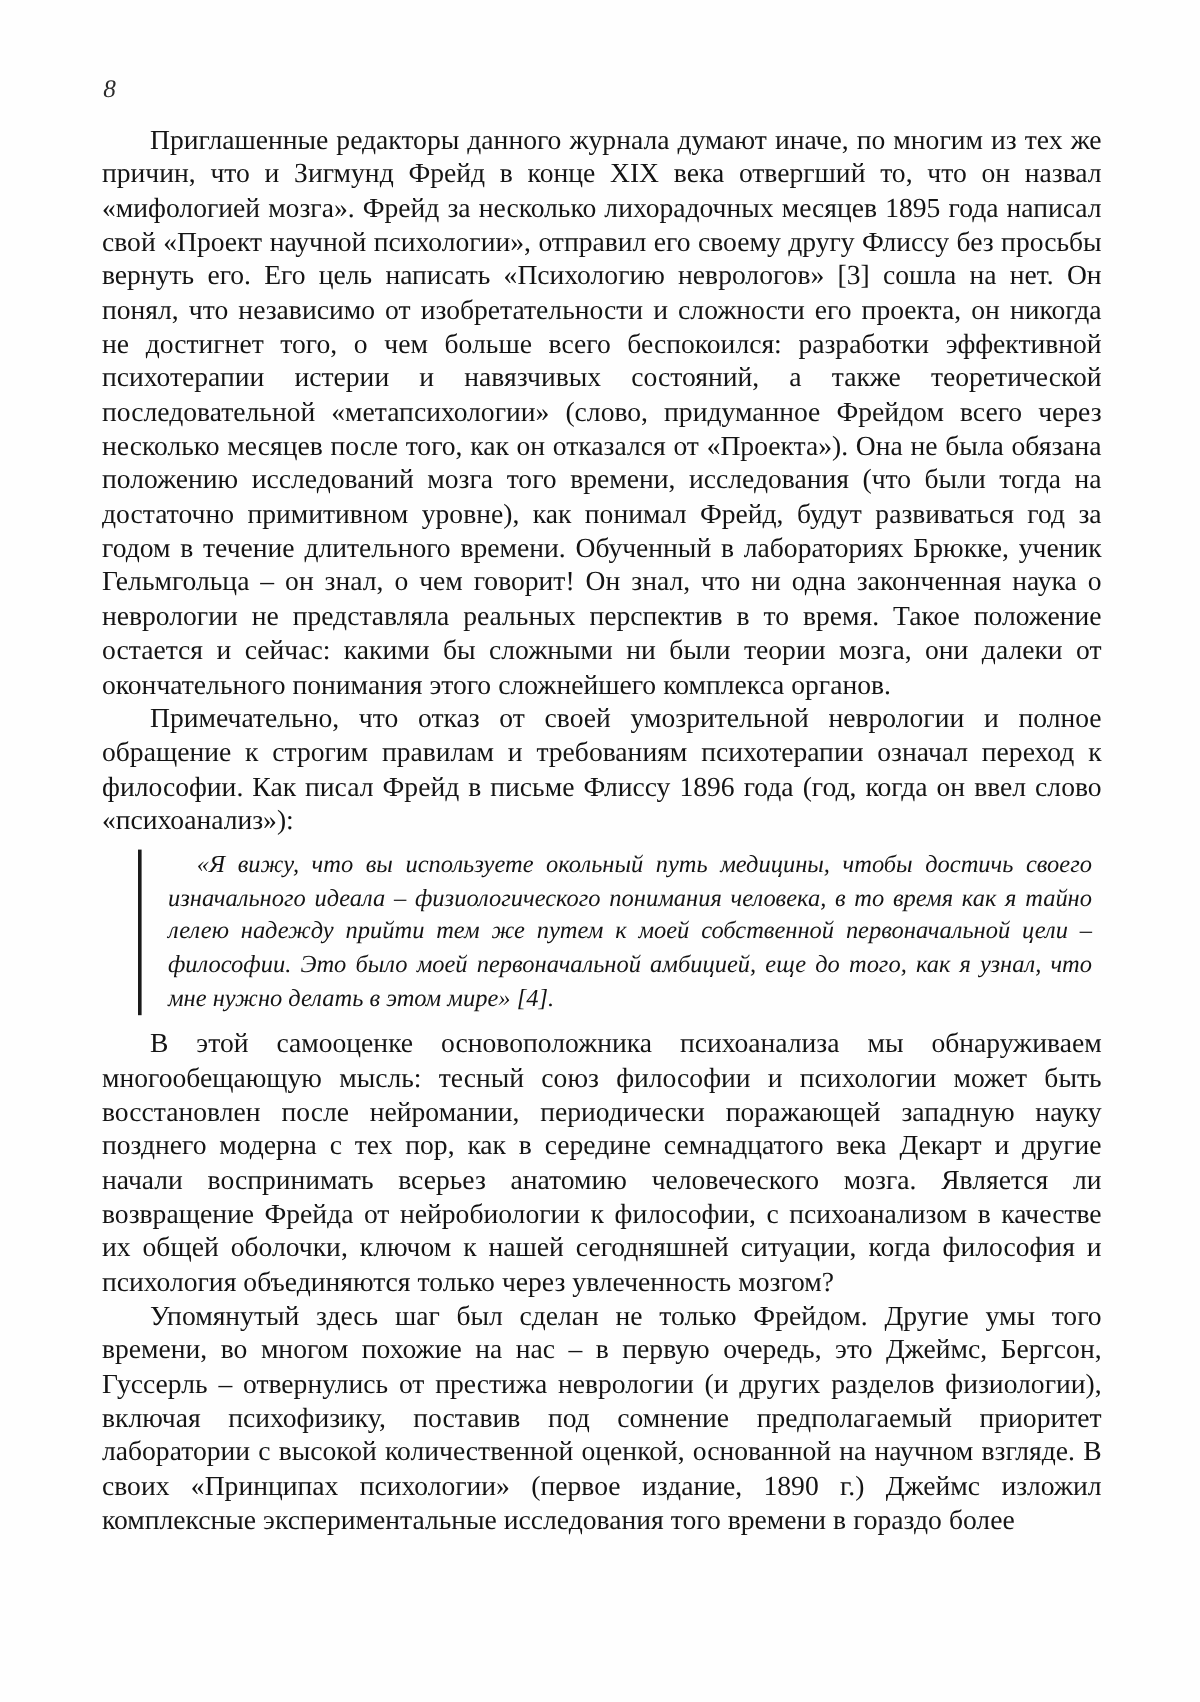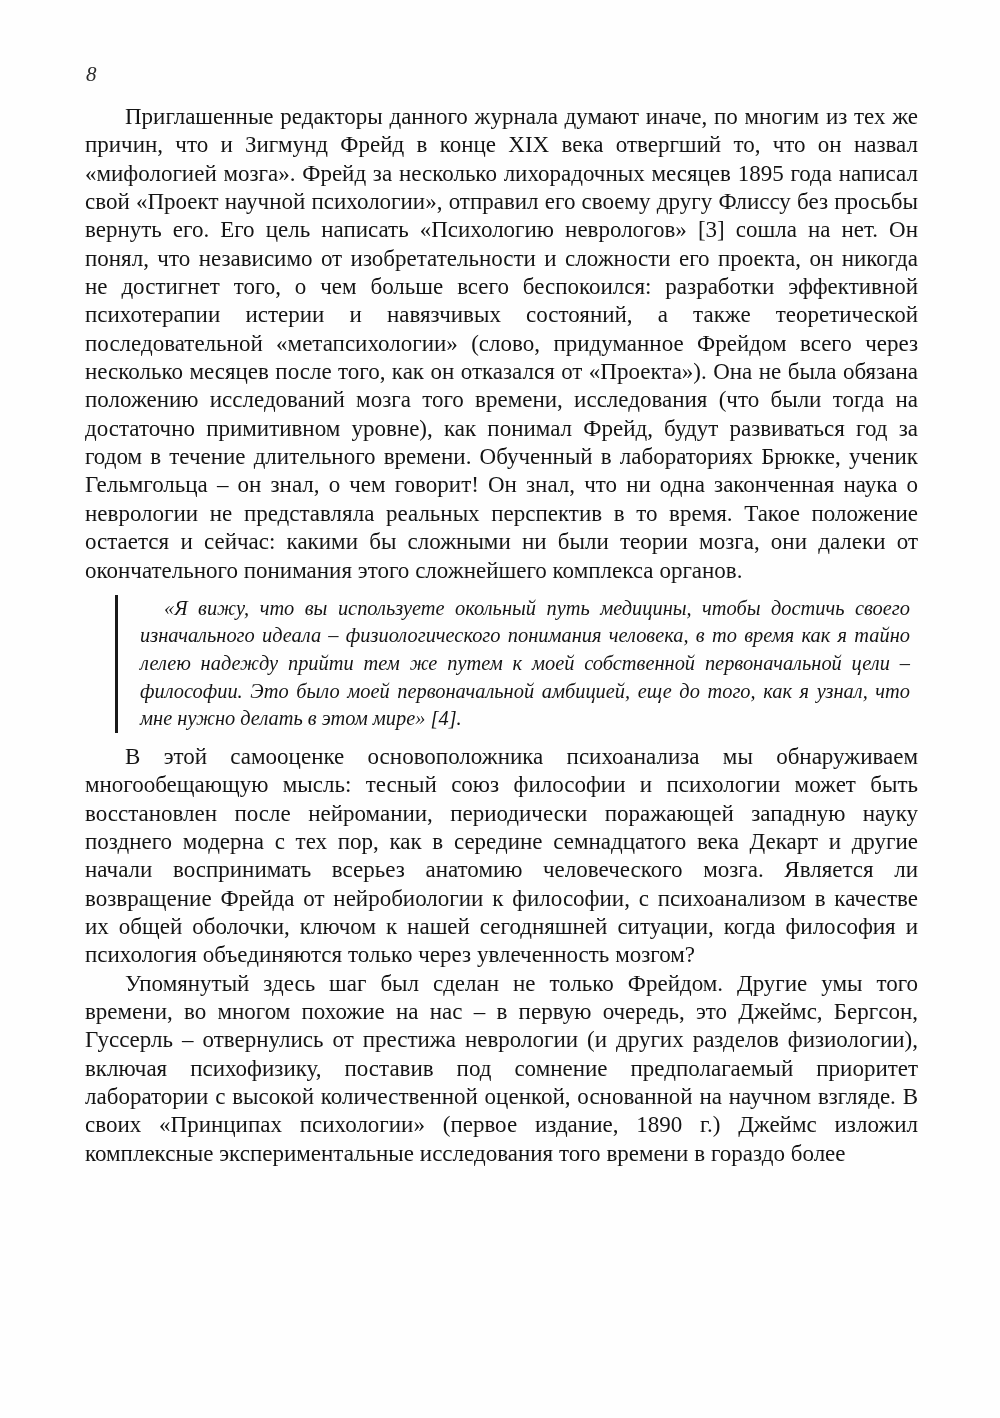--- a/index.html
+++ b/index.html
@@ -83,20 +83,21 @@
 <body>
 
 <div class="page">
 
   <div class="folio">8</div>
 
   <div class="column">
 
     <p class="body">Приглашенные редакторы данного журнала думают иначе, по многим из тех же причин, что и Зигмунд Фрейд в конце XIX века отвергший то, что он назвал «мифологией мозга». Фрейд за несколько лихорадочных месяцев 1895 года написал свой «Проект научной психологии», отправил его своему другу Флиссу без просьбы вернуть его. Его цель написать «Психологию неврологов» [3] сошла на нет. Он понял, что независимо от изобретательности и сложности его проекта, он никогда не достигнет того, о чем больше всего беспокоился: разработки эффективной психотерапии истерии и навязчивых состояний, а также теоретической последовательной «метапсихологии» (слово, придуманное Фрейдом всего через несколько месяцев после того, как он отказался от «Проекта»). Она не была обязана положению исследований мозга того времени, исследования (что были тогда на достаточно примитивном уровне), как понимал Фрейд, будут развиваться год за годом в течение длительного времени. Обученный в лабораториях Брюкке, ученик Гельмгольца – он знал, о чем говорит! Он знал, что ни одна законченная наука о неврологии не представляла реальных перспектив в то время. Такое положение остается и сейчас: какими бы сложными ни были теории мозга, они далеки от окончательного понимания этого сложнейшего комплекса органов.</p>
 
+    <p class="body">Примечательно, что отказ от своей умозрительной неврологии и полное обращение к строгим правилам и требованиям психотерапии означал переход к философии. Как писал Фрейд в письме Флиссу 1896 года (год, когда он ввел слово «психоанализ»):</p>
 
     <div class="quote-block">
       <p>«Я вижу, что вы используете окольный путь медицины, чтобы достичь своего изначального идеала – физиологического понимания человека, в то время как я тайно лелею надежду прийти тем же путем к моей собственной первоначальной цели – философии. Это было моей первоначальной амбицией, еще до того, как я узнал, что мне нужно делать в этом мире» [4].</p>
     </div>
 
     <p class="body">В этой самооценке основоположника психоанализа мы обнаруживаем многообещающую мысль: тесный союз философии и психологии может быть восстановлен после нейромании, периодически поражающей западную науку позднего модерна с тех пор, как в середине семнадцатого века Декарт и другие начали воспринимать всерьез анатомию человеческого мозга. Является ли возвращение Фрейда от нейробиологии к философии, с психоанализом в качестве их общей оболочки, ключом к нашей сегодняшней ситуации, когда философия и психология объединяются только через увлеченность мозгом?</p>
 
     <p class="body">Упомянутый здесь шаг был сделан не только Фрейдом. Другие умы того времени, во многом похожие на нас – в первую очередь, это Джеймс, Бергсон, Гуссерль – отвернулись от престижа неврологии (и других разделов физиологии), включая психофизику, поставив под сомнение предполагаемый приоритет лаборатории с высокой количественной оценкой, основанной на научном взгляде. В своих «Принципах психологии» (первое издание, 1890 г.) Джеймс изложил комплексные экспериментальные исследования того времени в гораздо более</p>
 
   </div>

